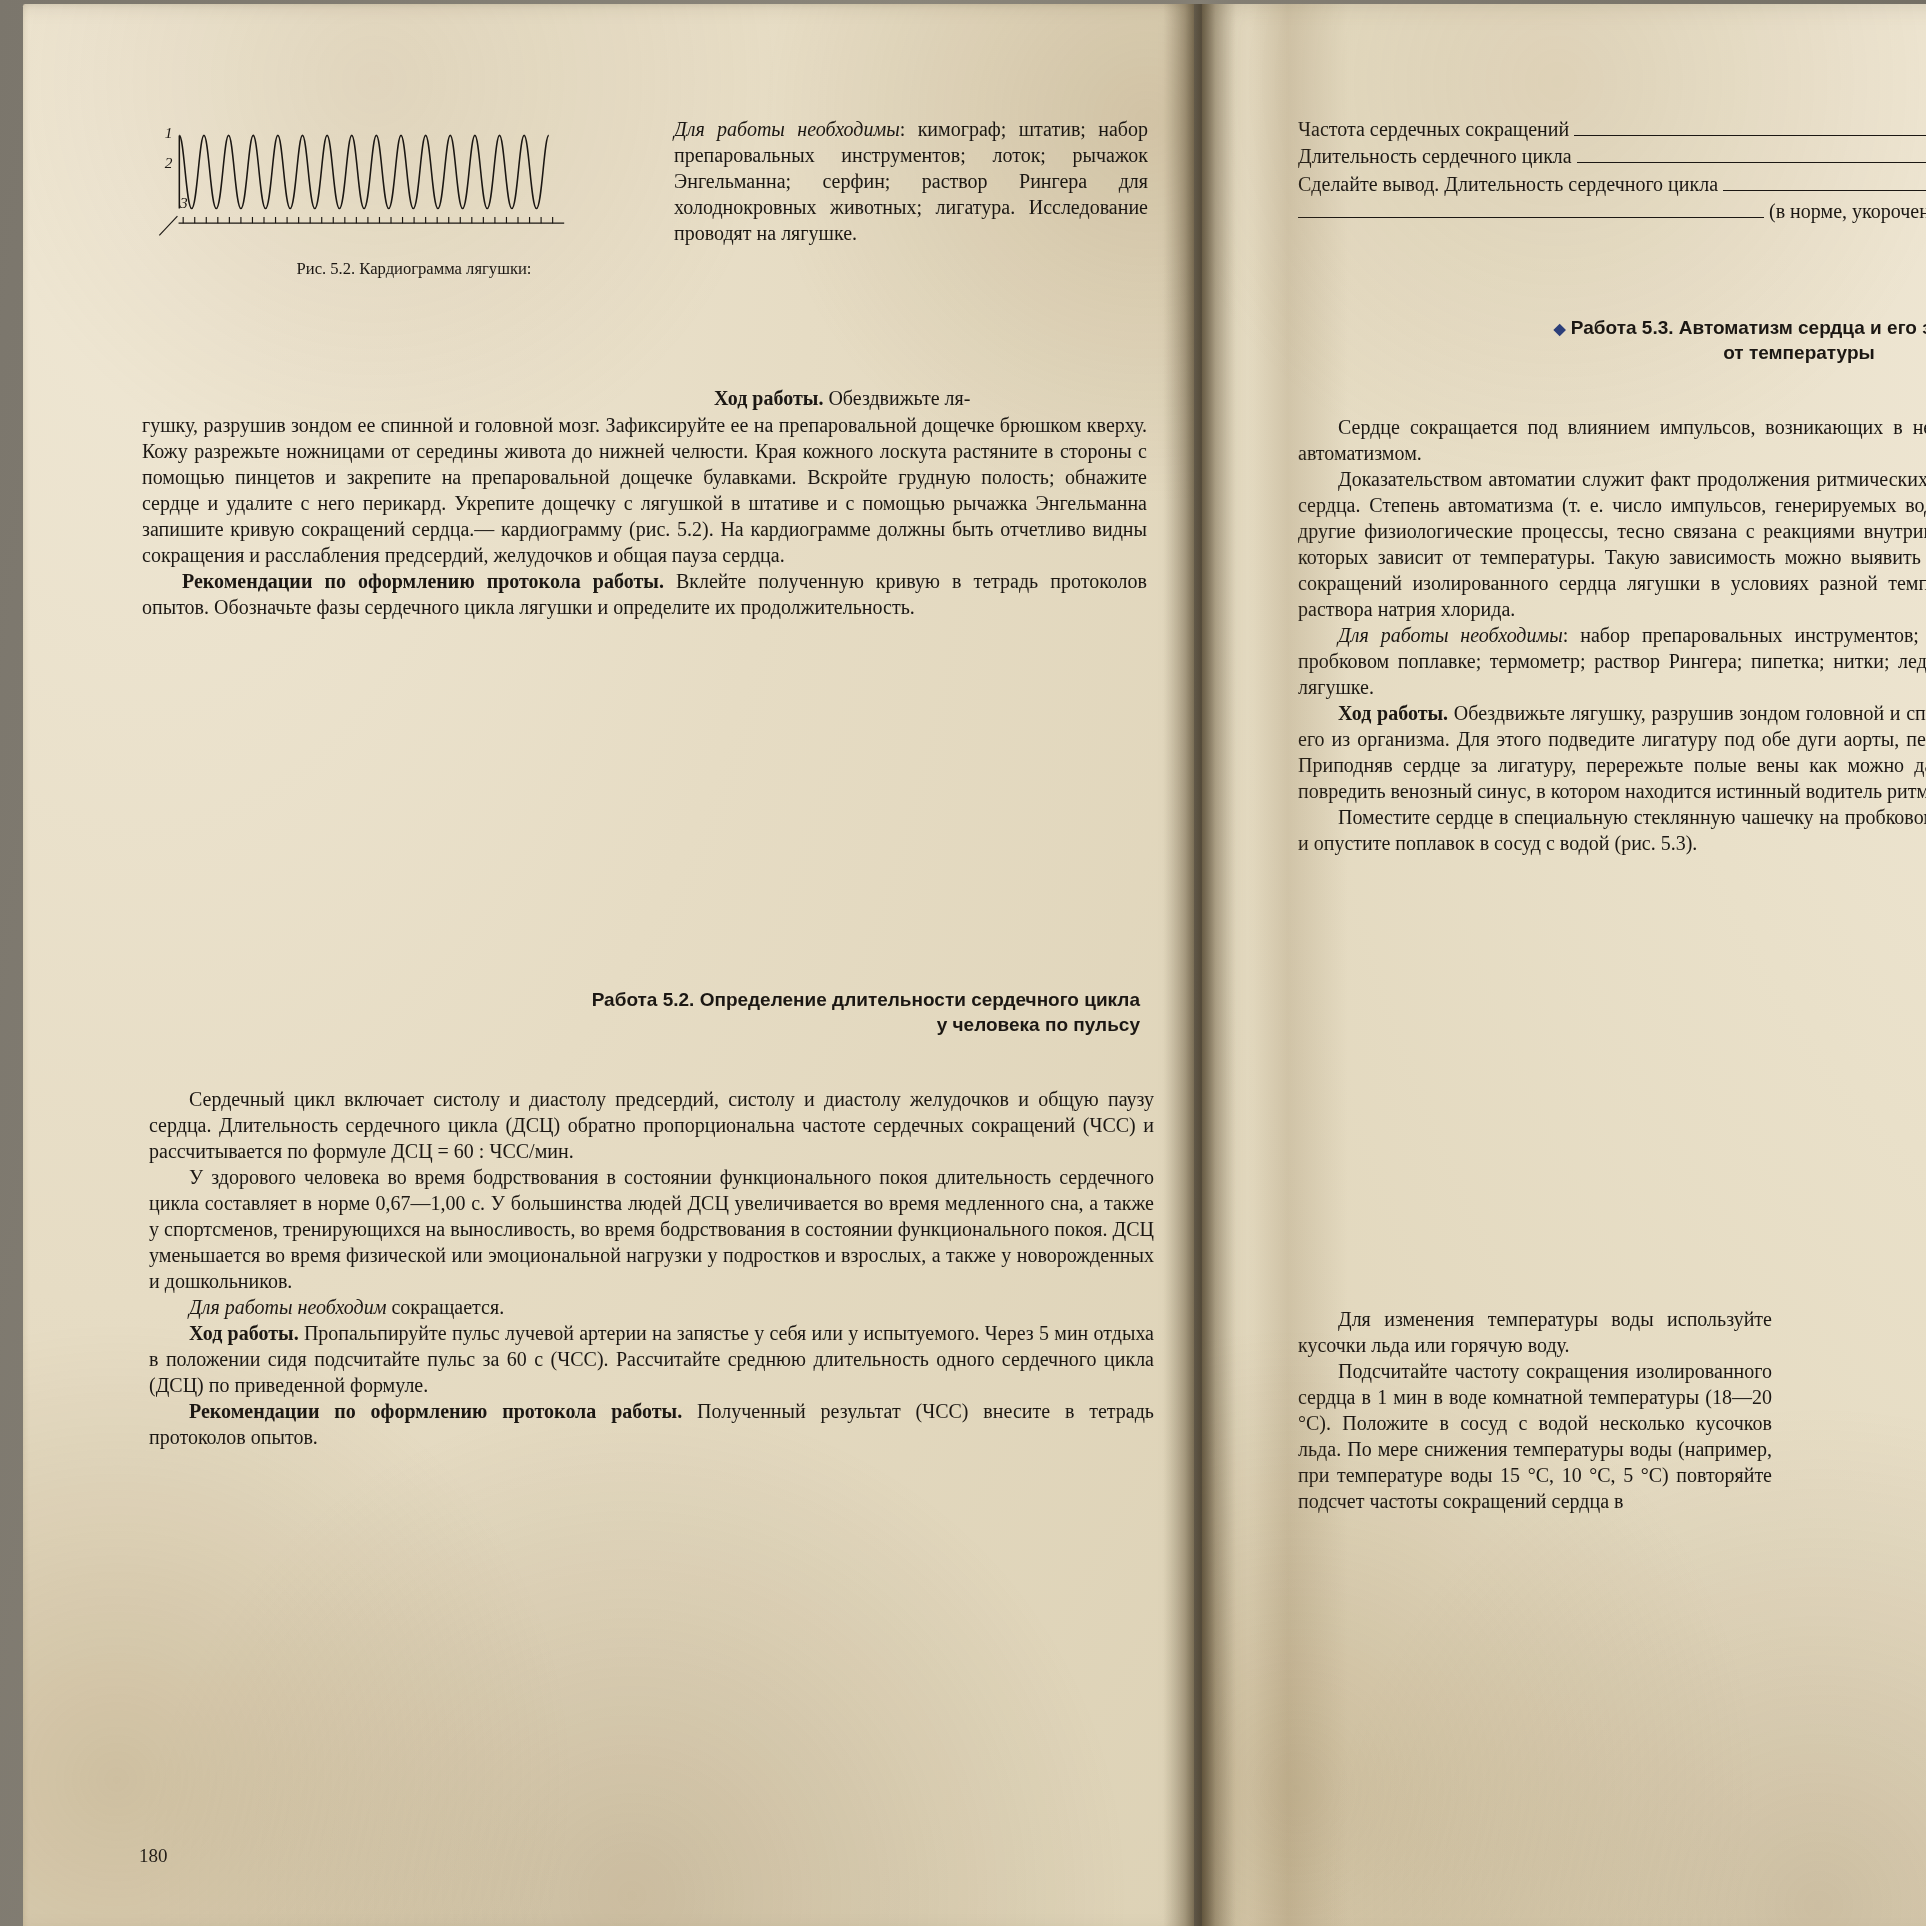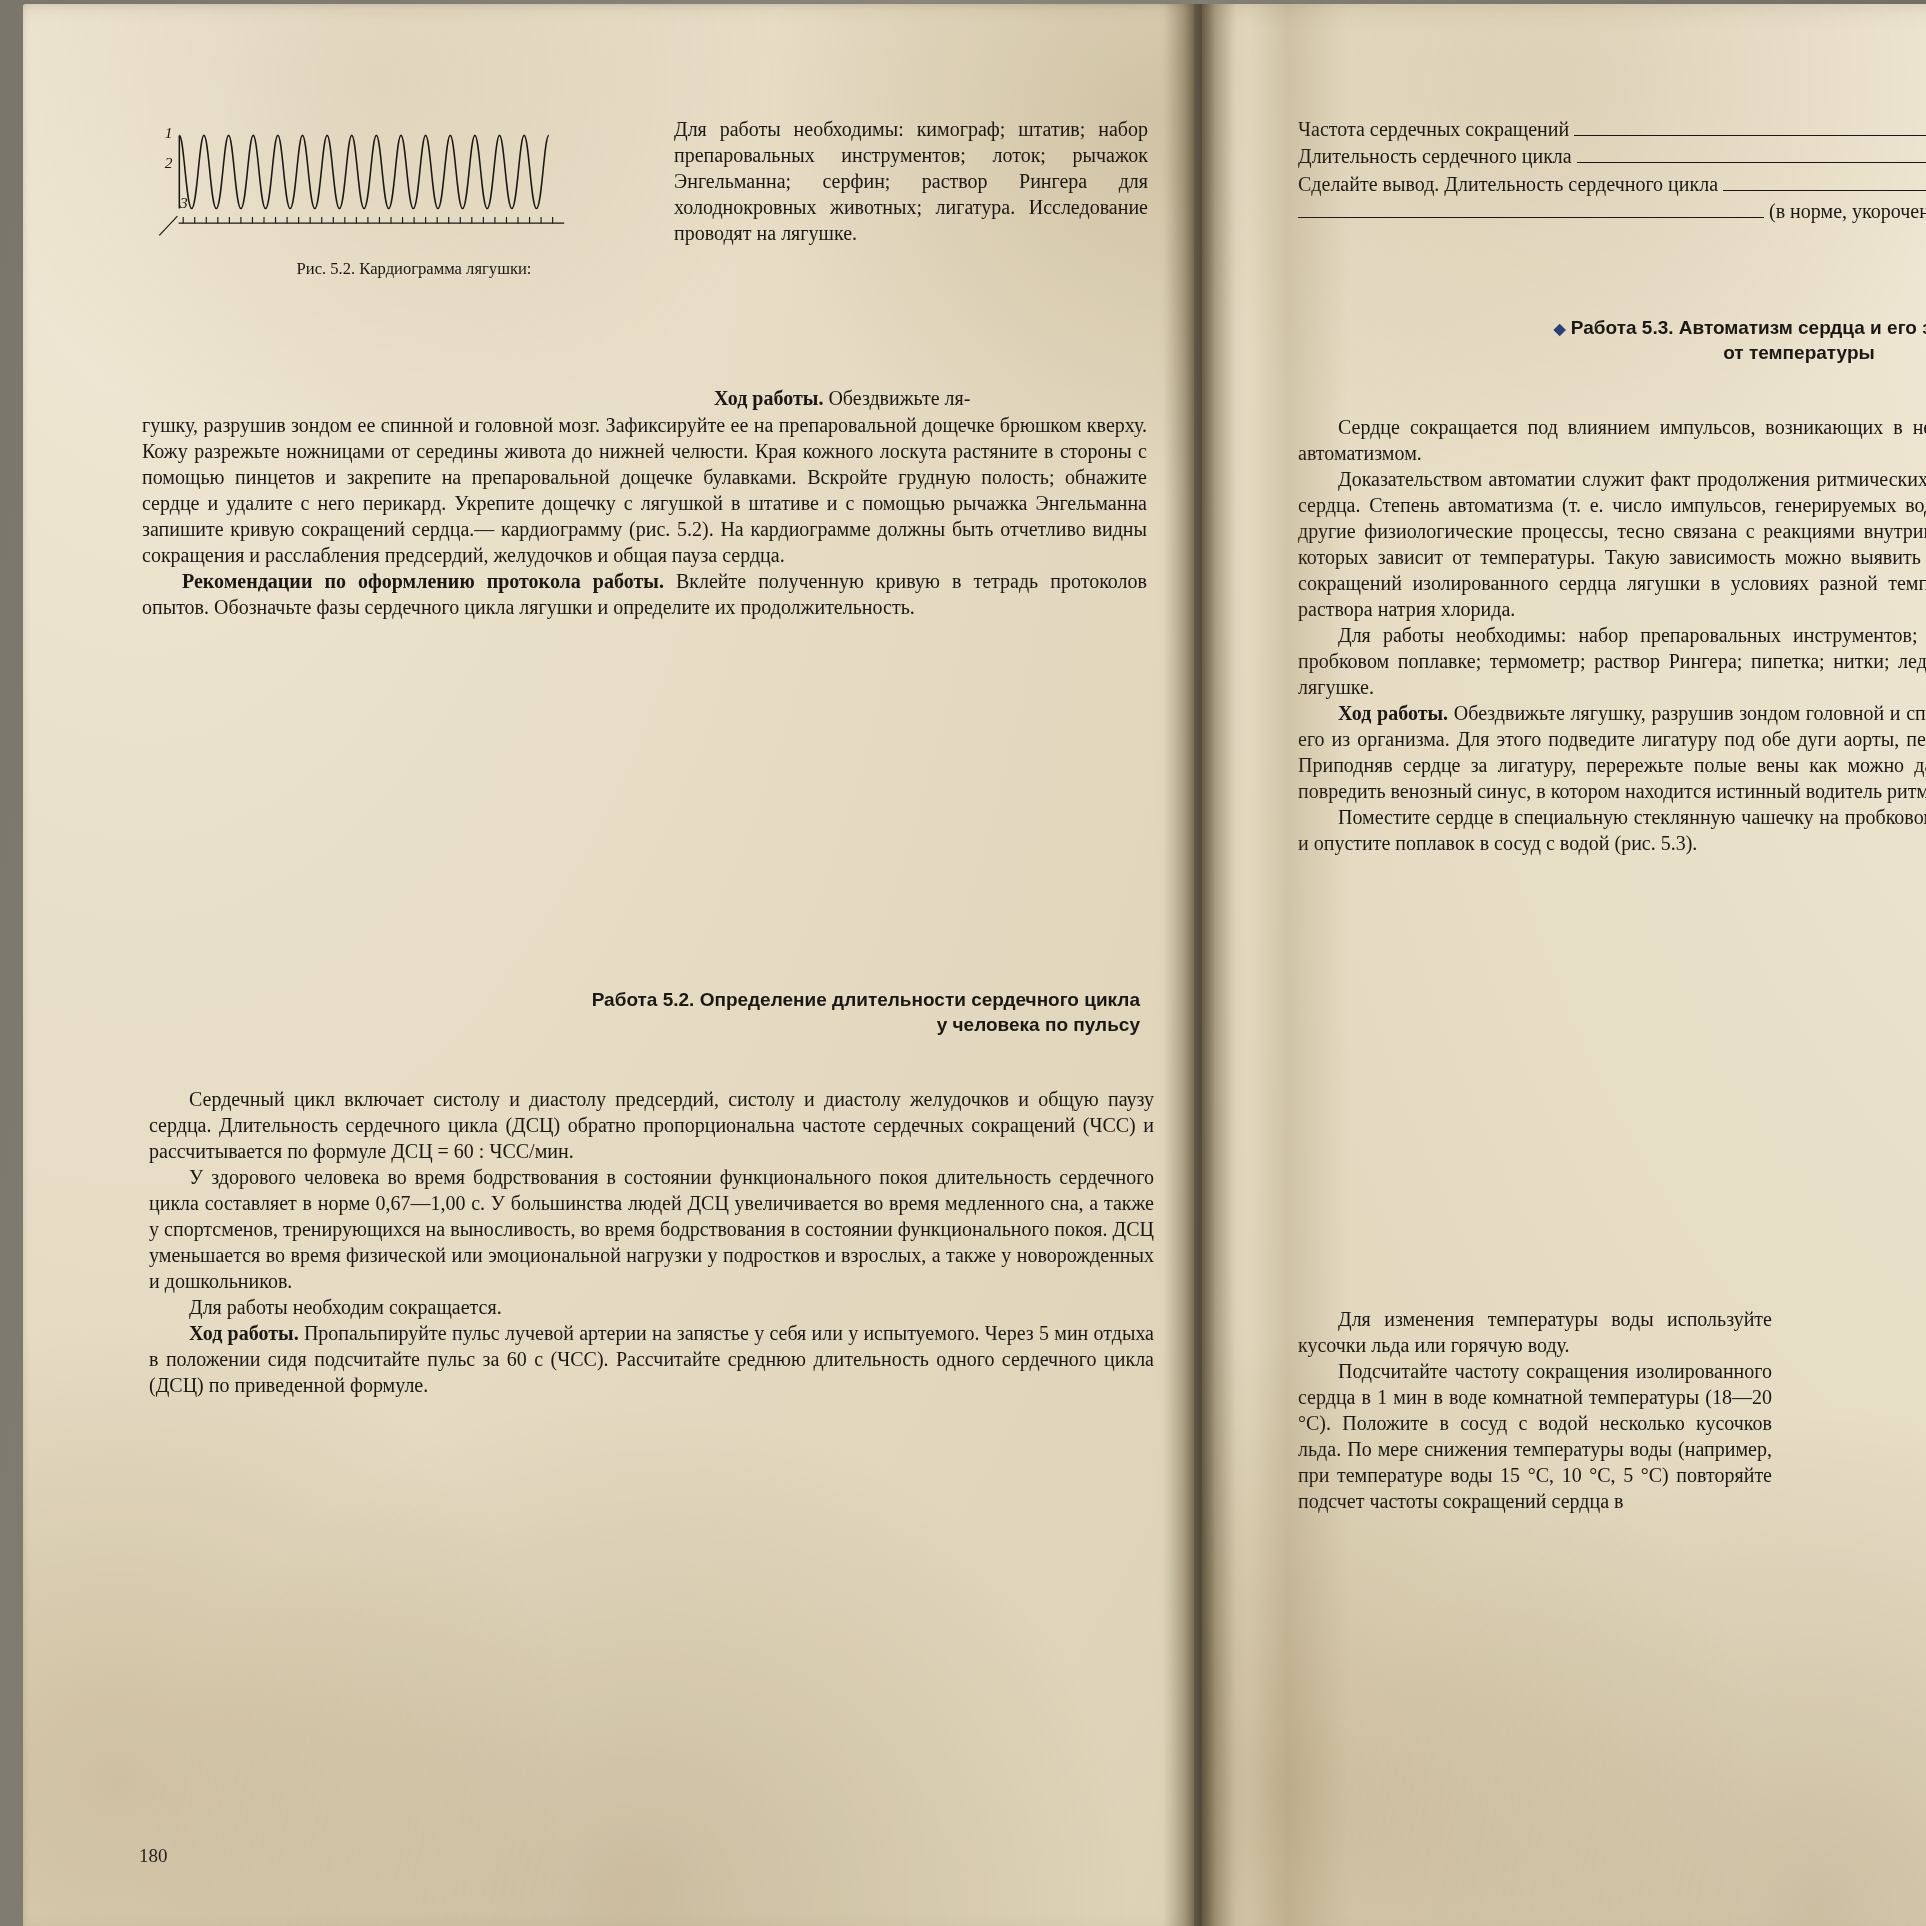--- a/index.html
+++ b/index.html
@@ -92,21 +92,21 @@
   }
   .txt {
     font-size: 20px;
     line-height: 1.30;
     text-align: justify;
     text-justify: inter-word;
     hyphens: manual;
   }
   .txt p { margin: 0; text-indent: 40px; }
   .txt p.noind { text-indent: 0; }
-  .ital { }
+  .ital { font-style: italic; }
   .bold { font-weight: bold; margin-top: 44px; }
   .head-work {
     font-family: "Liberation Sans", sans-serif;
     font-weight: bold;
     font-size: 19px;
     line-height: 1.3;
     text-align: center;
   }
   .fig-cap {
     font-size: 16.6px;
@@ -248,20 +248,21 @@
       <div class="col head-work" style="left:127px; top:984px; width:990px;text-align:right;">
         <div>Работа 5.2. Определение длительности сердечного цикла</div>
         <div>у человека по пульсу</div>
       </div>
 
       <div class="col txt" style="left:126px; top:1082px; width:1005px;">
         <p>Сердечный цикл включает систолу и диастолу предсердий, систолу и диастолу желудочков и общую паузу сердца. Длительность сердечного цикла (ДСЦ) обратно пропорциональна частоте сердечных сокращений (ЧСС) и рассчитывается по формуле ДСЦ = 60 : ЧСС/мин.</p>
         <p>У здорового человека во время бодрствования в состоянии функционального покоя длительность сердечного цикла составляет в норме 0,67—1,00 с. У большинства людей ДСЦ увеличивается во время медленного сна, а также у спортсменов, тренирующихся на выносливость, во время бодрствования в состоянии функционального покоя. ДСЦ уменьшается во время физической или эмоциональной нагрузки у подростков и взрослых, а также у новорожденных и дошкольников.</p>
         <p><span class="ital">Для работы необходим</span><span> сокращается.</span></p>
         <p><span class="bold">Ход работы.</span><span> Пропальпируйте пульс лучевой артерии на запястье у себя или у испытуемого. Через 5 мин отдыха в положении сидя подсчитайте пульс за 60 с (ЧСС). Рассчитайте среднюю длительность одного сердечного цикла (ДСЦ) по приведенной формуле.</span></p>
+        <p><span class="bold">Рекомендации по оформлению протокола работы.</span><span> Полученный результат (ЧСС) внесите в тетрадь протоколов опытов.</span></p>
       </div>
 
       <div class="pageno" style="left:116px; top:1841px;">180</div>
     </div>
 
     <div class="page page-right">
       <div class="grain"></div>
 
       <div class="col txt" style="left:96px; top:112px; width:1002px;">
         <p class="noind" style="margin-bottom:1.5px;">

